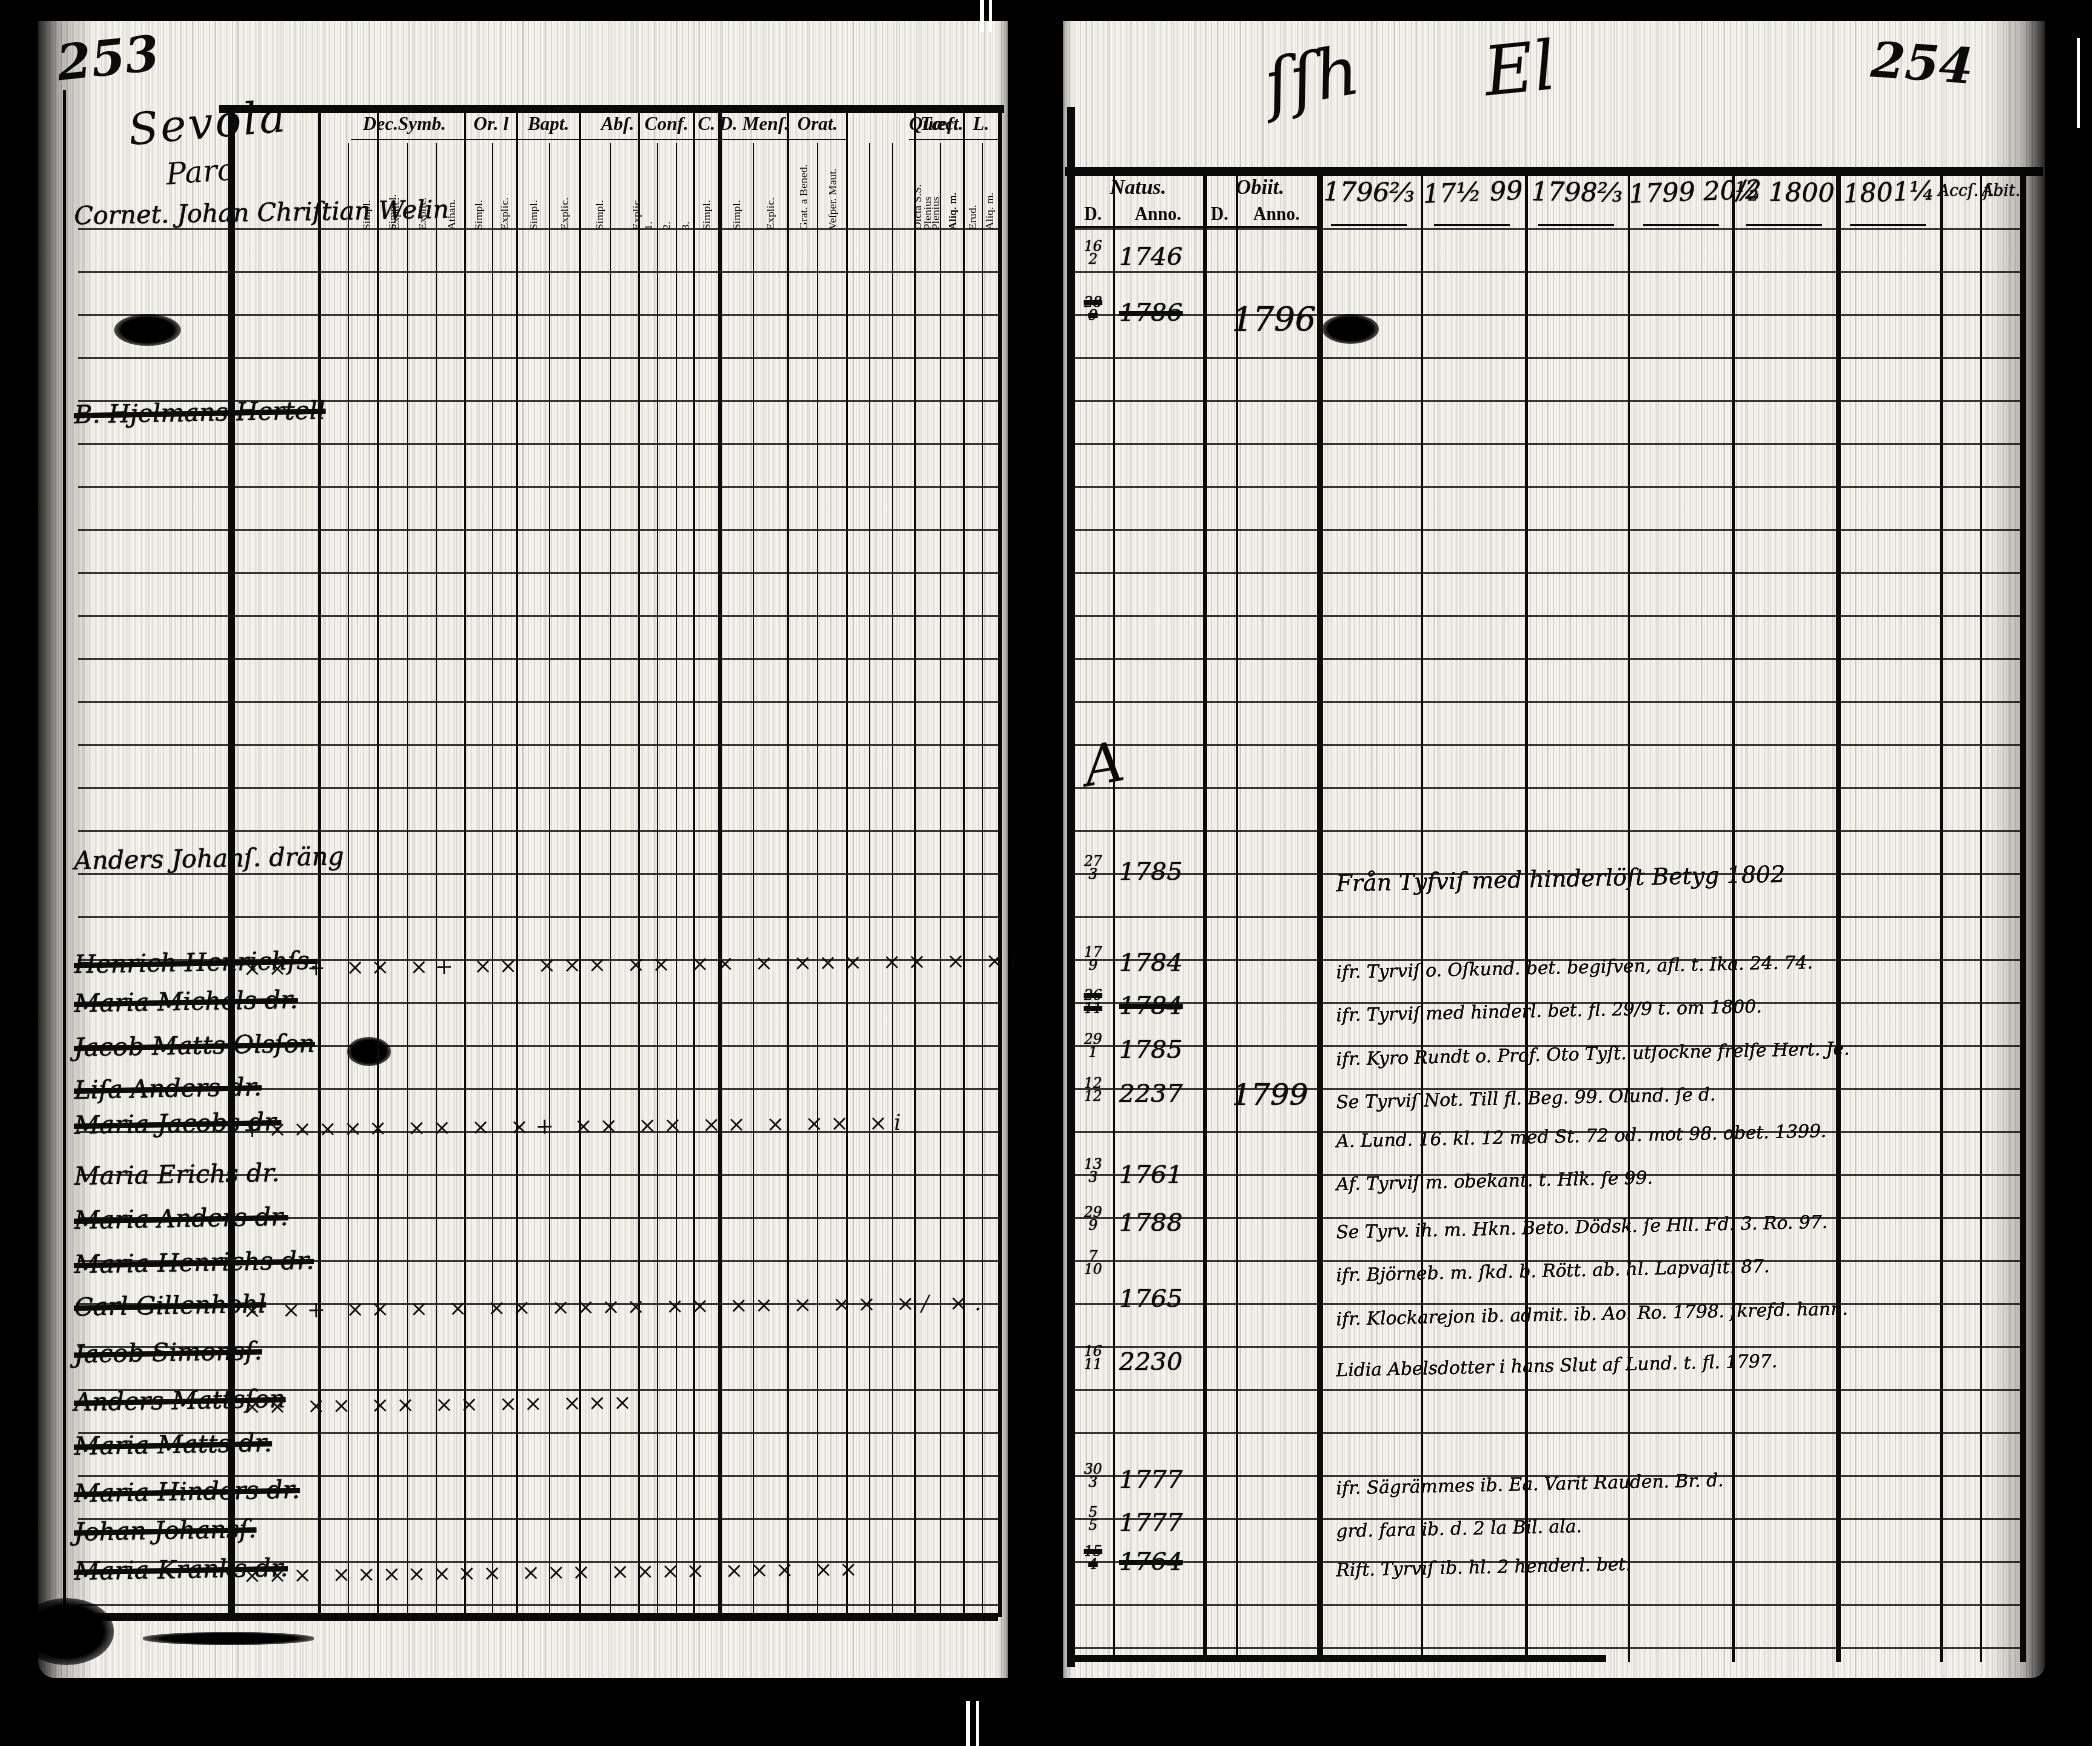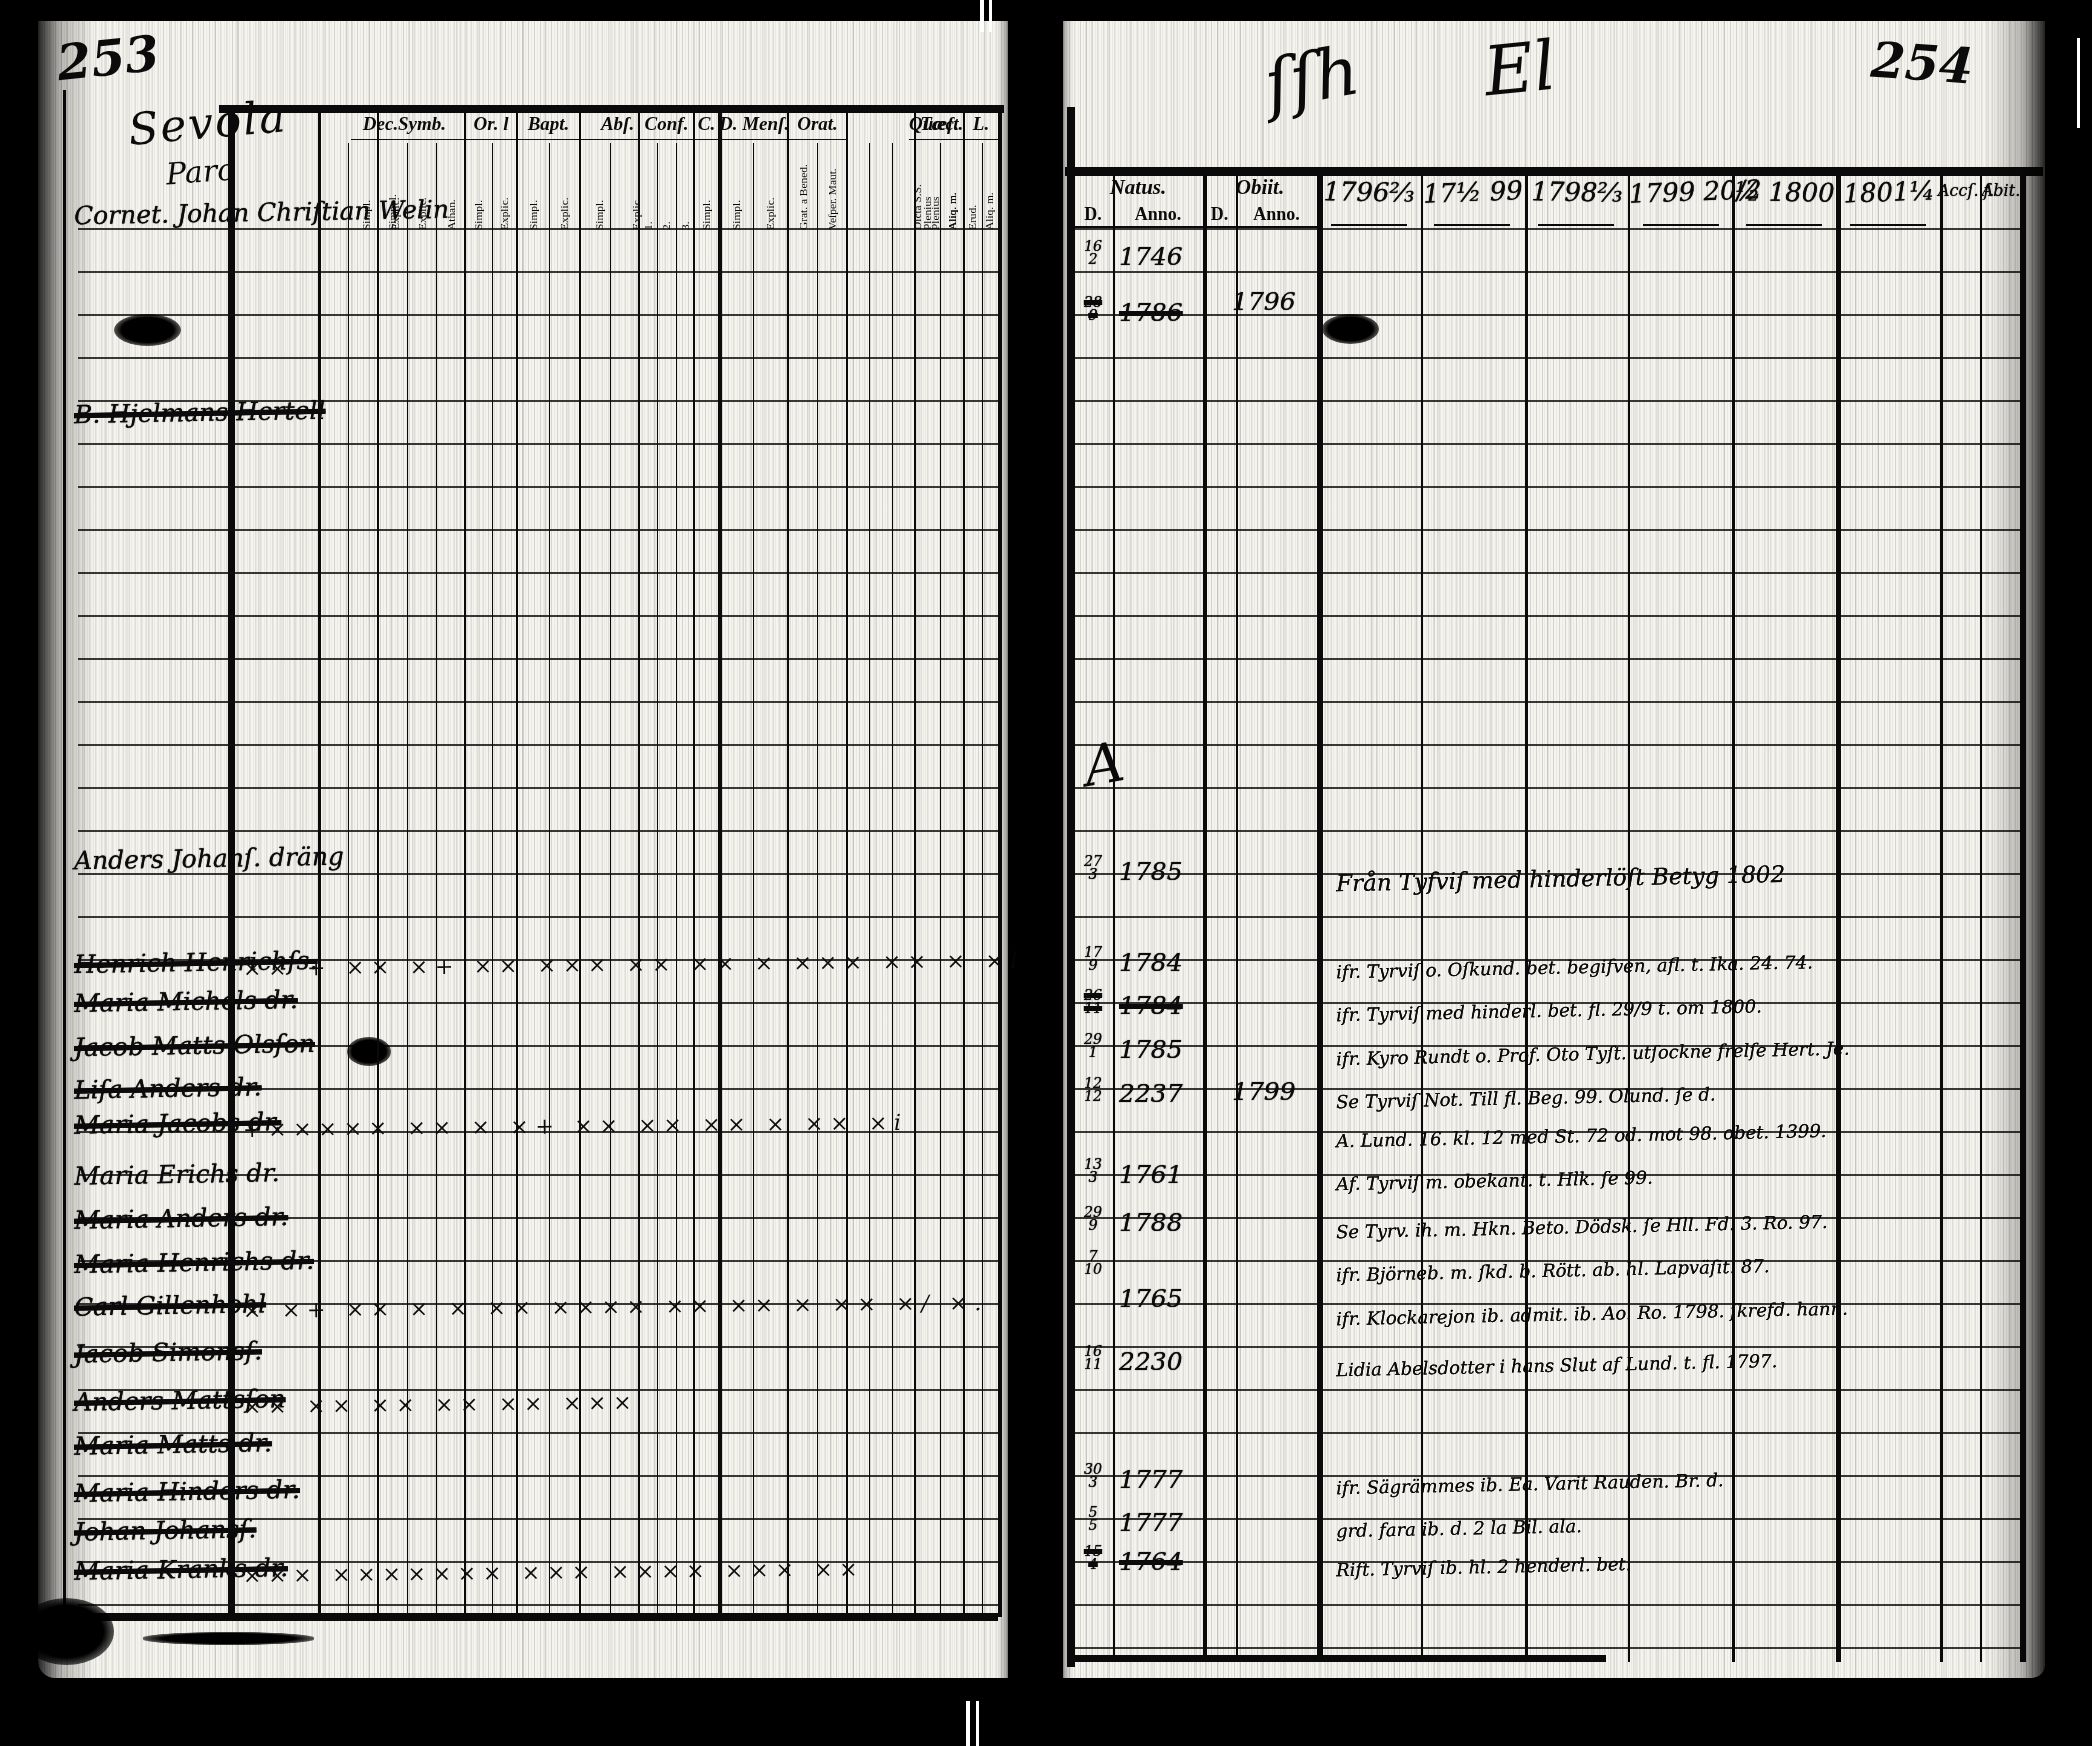--- a/index.html
+++ b/index.html
@@ -260,21 +260,21 @@
       <div class="dayfrac hw" style="left: 1073px; top: 240px;">
         <div>16</div>
         <div>2</div>
       </div>
       <div class="nyear hw" style="left: 1119px; top: 242px;">1746</div>
       <div class="dayfrac hw struck" style="left: 1073px; top: 296px;">
         <div>28</div>
         <div>9</div>
       </div>
       <div class="nyear hw struck" style="left: 1119px; top: 298px;">1786</div>
-      <div class="nyear hw" style="left: 1232px; top: 287px; font-size: 25px;">1796</div>
+      <div class="nyear hw" style="left: 1232px; top: 300px; font-size: 33px;">1796</div>
       <div class="dayfrac hw" style="left: 1073px; top: 855px;">
         <div>27</div>
         <div>3</div>
       </div>
       <div class="nyear hw" style="left: 1119px; top: 857px;">1785</div>
       <div class="remark hw" style="left: 1336px; top: 863px; width: 694px; font-size: 23px;">Från Tyfviſ med hinderlöſt Betyg 1802</div>
       <div class="dayfrac hw" style="left: 1073px; top: 946px;">
         <div>17</div>
         <div>9</div>
       </div>
@@ -290,21 +290,21 @@
         <div>29</div>
         <div>1</div>
       </div>
       <div class="nyear hw" style="left: 1119px; top: 1035px;">1785</div>
       <div class="remark hw" style="left: 1336px; top: 1041px; width: 694px; font-size: 18px;">ifr. Kyro Rundt o. Prof. Oto Tyſt. utſockne frelſe Hert. Je.</div>
       <div class="dayfrac hw" style="left: 1073px; top: 1077px;">
         <div>12</div>
         <div>12</div>
       </div>
       <div class="nyear hw" style="left: 1119px; top: 1079px;">2237</div>
-      <div class="nyear hw" style="left: 1232px; top: 1077px; font-size: 25px;">1799</div>
+      <div class="nyear hw" style="left: 1232px; top: 1077px; font-size: 30px;">1799</div>
       <div class="remark hw" style="left: 1336px; top: 1084px; width: 694px; font-size: 18px;">Se Tyrviſ Not. Till fl. Beg. 99. Olund. ſe d.</div>
       <div class="remark hw" style="left: 1336px; top: 1123px; width: 694px; font-size: 18px;">A. Lund. 16. kl. 12 med St. 72 od. mot 98. obet. 1399.</div>
       <div class="dayfrac hw" style="left: 1073px; top: 1158px;">
         <div>13</div>
         <div>3</div>
       </div>
       <div class="nyear hw" style="left: 1119px; top: 1160px;">1761</div>
       <div class="remark hw" style="left: 1336px; top: 1166px; width: 694px; font-size: 18px;">Af. Tyrviſ m. obekant. t. Hlk. ſe 99.</div>
       <div class="dayfrac hw" style="left: 1073px; top: 1206px;">
         <div>29</div>

